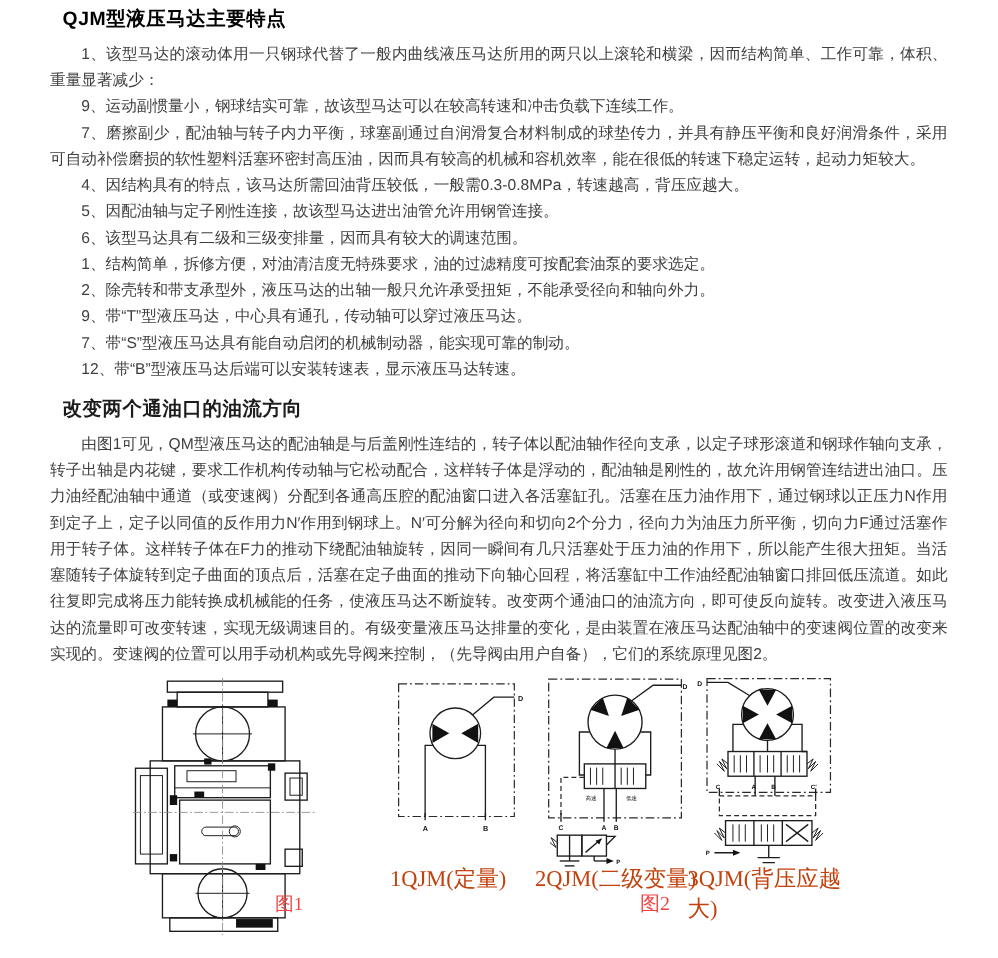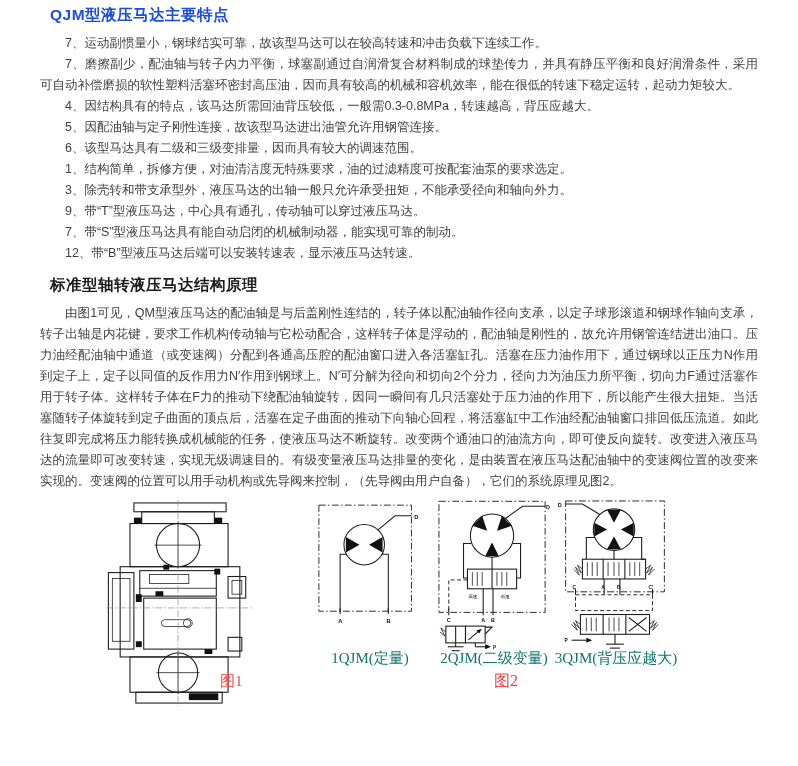--- a/index.html
+++ b/index.html
@@ -1,52 +1,53 @@
 <!DOCTYPE html>
 <html><head>
 <meta charset="utf-8">
 <style>
   html,body{margin:0;padding:0;background:#ffffff;}
   body{width:798px;height:766px;overflow:hidden;font-family:"Liberation Sans","DejaVu Sans",sans-serif;color:#3f3f3f;}
   .content{padding:5px 40px 0 40px;width:718px;}
-  h1.sec-title{font-size:15.5px;font-weight:bold;color:#1d4ed8;margin:0 0 7px 10px;letter-spacing:.5px;}
+  h1.sec-title{font-size:15.5px;font-weight:bold;color:#000000;margin:0 0 7px 10px;letter-spacing:.5px;}
   h2.sec-title{font-size:15.5px;font-weight:bold;color:#1c1c1c;margin:11px 0 7px 10px;letter-spacing:.5px;}
   p.item, p.para{font-size:12.5px;line-height:21px;margin:0;text-indent:2em;color:#3f3f3f;text-align:justify;}
   .figures{position:relative;height:208px;margin-top:6px;}
   .figures svg{position:absolute;display:block;}
-  .diag-caption{position:absolute;top:151px;text-align:center;font-family:"Liberation Serif","DejaVu Serif",serif;font-size:15px;color:#0f766e;}
+  .diag-caption{position:absolute;top:151px;text-align:left;font-family:"Liberation Serif","DejaVu Serif",serif;font-size:18px;color:#c2410c;}
   .fig-label{position:absolute;font-family:"Liberation Serif","DejaVu Serif",serif;color:#ef4444;}
   #cap-fig1{left:180px;top:174px;font-size:15px;}
-  #cap-fig2{left:436px;top:173px;width:60px;text-align:center;font-size:16px;}
+  #cap-fig2{left:436px;top:173px;width:60px;text-align:right;font-size:16px;}
   svg text{font-family:"Liberation Sans","DejaVu Sans",sans-serif;fill:#111;}
   svg .ln{stroke:#1d1d1d;stroke-width:1.1;fill:none;}
   svg .thin{stroke:#1d1d1d;stroke-width:.8;fill:none;}
   svg .tri{fill:#111;stroke:none;}
   svg .dashdot{stroke:#2a2a2a;stroke-width:1;fill:none;stroke-dasharray:7 2.5 1.5 2.5;}
   svg .dashed{stroke:#2a2a2a;stroke-width:1;fill:none;stroke-dasharray:4 2.5;}
   svg .cl{stroke:#8a8a8a;stroke-width:.7;fill:none;stroke-dasharray:7 2 1.5 2;}
 </style>
 </head>
 <body>
 
 <div class="content">
 
   <h1 class="sec-title">QJM型液压马达主要特点</h1>
-  <p class="item">7、运动副惯量小，钢球结实可靠，故该型马达可以在较高转速和冲击负载下连续工作。</p>
+  <p class="item">1、该型马达的滚动体用一只钢球代替了一般内曲线液压马达所用的两只以上滚轮和横梁，因而结构简单、工作可靠，体积、重量显著减少：</p>
+  <p class="item">9、运动副惯量小，钢球结实可靠，故该型马达可以在较高转速和冲击负载下连续工作。</p>
   <p class="item">7、磨擦副少，配油轴与转子内力平衡，球塞副通过自润滑复合材料制成的球垫传力，并具有静压平衡和良好润滑条件，采用可自动补偿磨损的软性塑料活塞环密封高压油，因而具有较高的机械和容机效率，能在很低的转速下稳定运转，起动力矩较大。</p>
   <p class="item">4、因结构具有的特点，该马达所需回油背压较低，一般需0.3-0.8MPa，转速越高，背压应越大。</p>
   <p class="item">5、因配油轴与定子刚性连接，故该型马达进出油管允许用钢管连接。</p>
   <p class="item">6、该型马达具有二级和三级变排量，因而具有较大的调速范围。</p>
   <p class="item">1、结构简单，拆修方便，对油清洁度无特殊要求，油的过滤精度可按配套油泵的要求选定。</p>
-  <p class="item">3、除壳转和带支承型外，液压马达的出轴一般只允许承受扭矩，不能承受径向和轴向外力。</p>
+  <p class="item">2、除壳转和带支承型外，液压马达的出轴一般只允许承受扭矩，不能承受径向和轴向外力。</p>
   <p class="item">9、带“T”型液压马达，中心具有通孔，传动轴可以穿过液压马达。</p>
   <p class="item">7、带“S”型液压马达具有能自动启闭的机械制动器，能实现可靠的制动。</p>
   <p class="item">12、带“B”型液压马达后端可以安装转速表，显示液压马达转速。</p>
 
-  <h2 class="sec-title">标准型轴转液压马达结构原理</h2>
+  <h2 class="sec-title">改变两个通油口的油流方向</h2>
   <p class="para">由图1可见，QM型液压马达的配油轴是与后盖刚性连结的，转子体以配油轴作径向支承，以定子球形滚道和钢球作轴向支承，转子出轴是内花键，要求工作机构传动轴与它松动配合，这样转子体是浮动的，配油轴是刚性的，故允许用钢管连结进出油口。压力油经配油轴中通道（或变速阀）分配到各通高压腔的配油窗口进入各活塞缸孔。活塞在压力油作用下，通过钢球以正压力N作用到定子上，定子以同值的反作用力N′作用到钢球上。N′可分解为径向和切向2个分力，径向力为油压力所平衡，切向力F通过活塞作用于转子体。这样转子体在F力的推动下绕配油轴旋转，因同一瞬间有几只活塞处于压力油的作用下，所以能产生很大扭矩。当活塞随转子体旋转到定子曲面的顶点后，活塞在定子曲面的推动下向轴心回程，将活塞缸中工作油经配油轴窗口排回低压流道。如此往复即完成将压力能转换成机械能的任务，使液压马达不断旋转。改变两个通油口的油流方向，即可使反向旋转。改变进入液压马达的流量即可改变转速，实现无级调速目的。有级变量液压马达排量的变化，是由装置在液压马达配油轴中的变速阀位置的改变来实现的。变速阀的位置可以用手动机构或先导阀来控制，（先导阀由用户自备），它们的系统原理见图2。</p>
 
   <div class="figures">
 
     <svg style="left:66px;top:2px;" width="148" height="206" viewBox="0 0 150 210">
       <defs>
         <pattern id="hp" patternUnits="userSpaceOnUse" width="5" height="5" patternTransform="rotate(45)">
           <rect width="5" height="5" fill="#ffffff"></rect>
           <line x1="0" y1="0" x2="0" y2="5" stroke="#4a4a4a" stroke-width="1"></line>
         </pattern>

